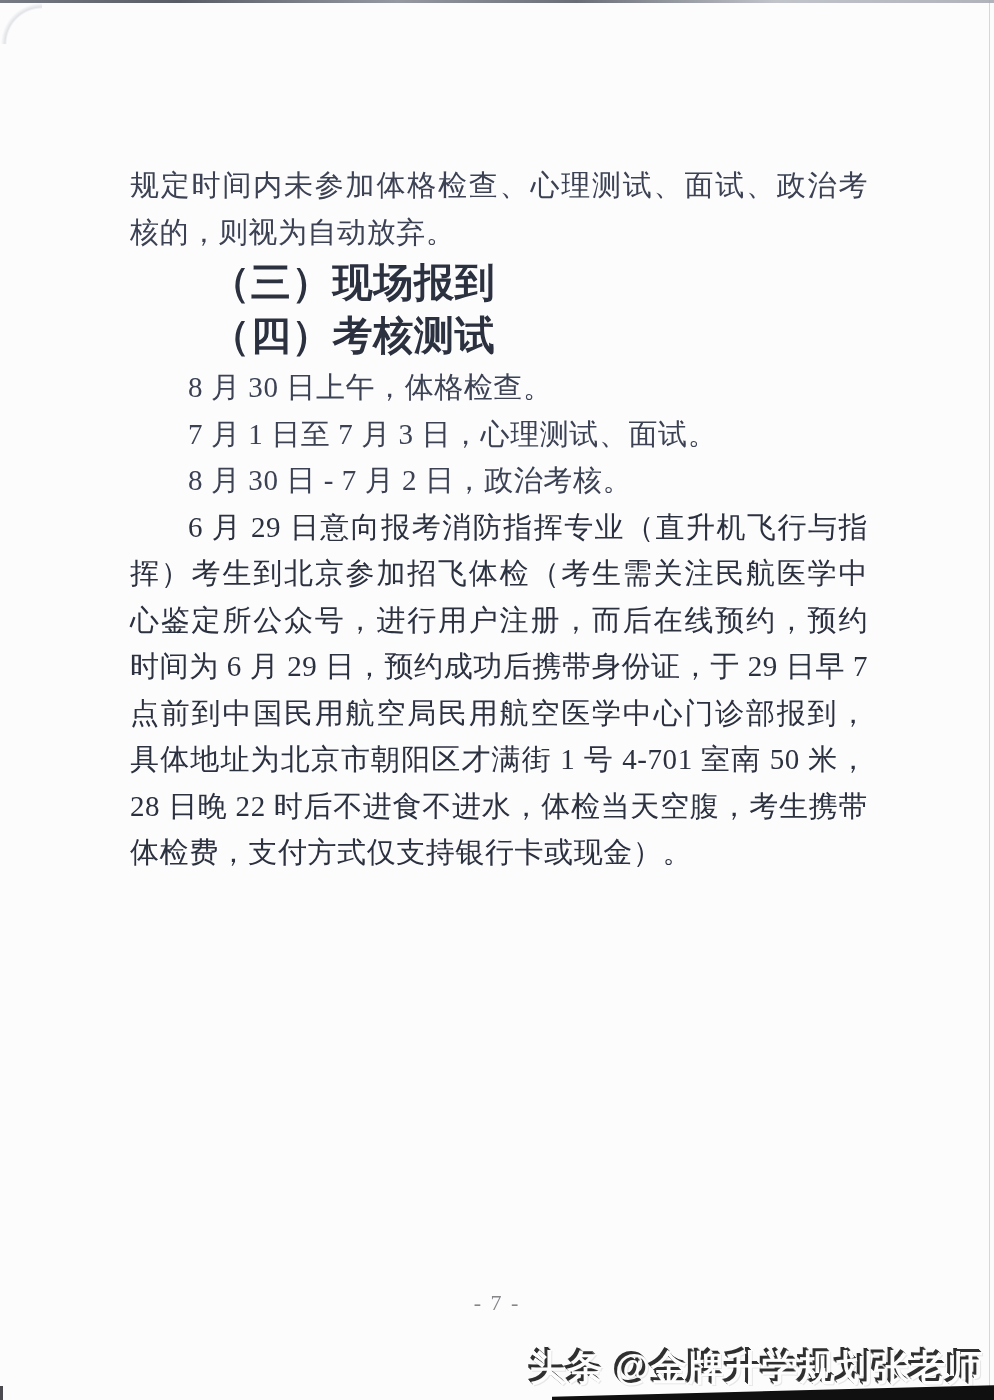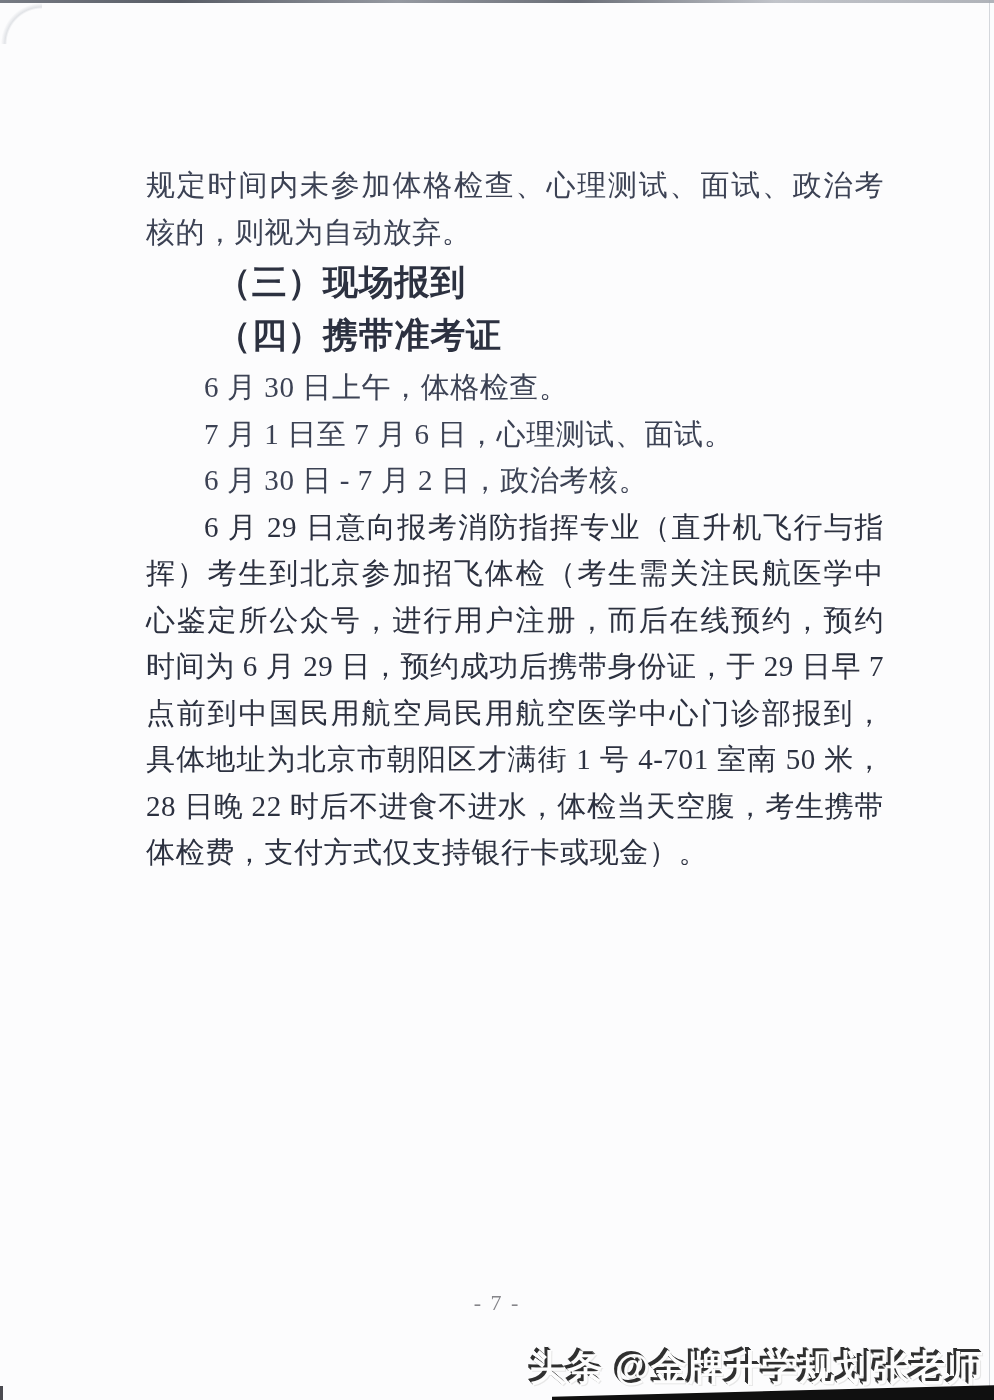--- a/index.html
+++ b/index.html
@@ -30,34 +30,34 @@
     position:absolute;left:552px;bottom:0;width:442px;height:16px;
     background:#101010;
     clip-path:polygon(0 80%, 100% 8%, 100% 100%, 0 100%);
   }
   .bottom-left-mark{
     position:absolute;left:0;bottom:0;width:3px;height:14px;
     background:#4a4a50;
   }
   
   .document-body{
-    position:absolute;left:146px;top:162px;width:738px;
+    position:absolute;left:130px;top:162px;width:738px;
   }
   .para{
     margin:0;
     text-align:justify;
     font-size:29px;
     line-height:46.5px;
     letter-spacing:.02em;
     color:var(--ink,#3c4254);
   }
   .indent{text-indent:2em;}
   .heading{
     font-weight:700;
-    font-size:35px;
+    font-size:40px;
     line-height:50px;
     margin:3px 0;
     color:var(--ink-bold,#2c3140);
   }
   .body-bold{
     font-weight:400;
     color:var(--ink-bold,#2c3140);
   }
   .page-number{
     position:absolute;left:0;top:1290px;width:994px;
@@ -83,24 +83,24 @@
 </head>
 <body>
 
 <div class="top-edge"></div>
 <div class="corner-curve"></div>
 <div class="right-edge-line"></div>
 
 <div class="document-body">
     <p class="para body">规定时间内未参加体格检查、心理测试、面试、政治考核的，则视为自动放弃。</p>
     <p class="para heading indent">（三）现场报到</p>
-    <p class="para heading indent">（四）携带准考证</p>
-    <p class="para body indent">6 月 30 日上午，体格检查。</p>
-    <p class="para body indent">7 月 1 日至 7 月 6 日，心理测试、面试。</p>
-    <p class="para body indent">6 月 30 日 - 7 月 2 日，政治考核。</p>
+    <p class="para heading indent">（四）考核测试</p>
+    <p class="para body indent">8 月 30 日上午，体格检查。</p>
+    <p class="para body indent">7 月 1 日至 7 月 3 日，心理测试、面试。</p>
+    <p class="para body indent">8 月 30 日 - 7 月 2 日，政治考核。</p>
     <p class="para body-bold indent">6 月 29 日意向报考消防指挥专业（直升机飞行与指挥）考生到北京参加招飞体检（考生需关注民航医学中心鉴定所公众号，进行用户注册，而后在线预约，预约时间为 6 月 29 日，预约成功后携带身份证，于 29 日早 7 点前到中国民用航空局民用航空医学中心门诊部报到，具体地址为北京市朝阳区才满街 1 号 4-701 室南 50 米，28 日晚 22 时后不进食不进水，体检当天空腹，考生携带体检费，支付方式仅支持银行卡或现金）。</p>
   </div>
 
 <div class="page-number">- 7 -</div>
 <div class="watermark">头条 @金牌升学规划张老师</div>
 
 <div class="bottom-wedge"></div>
 <div class="bottom-left-mark"></div>
 
 </body></html>

